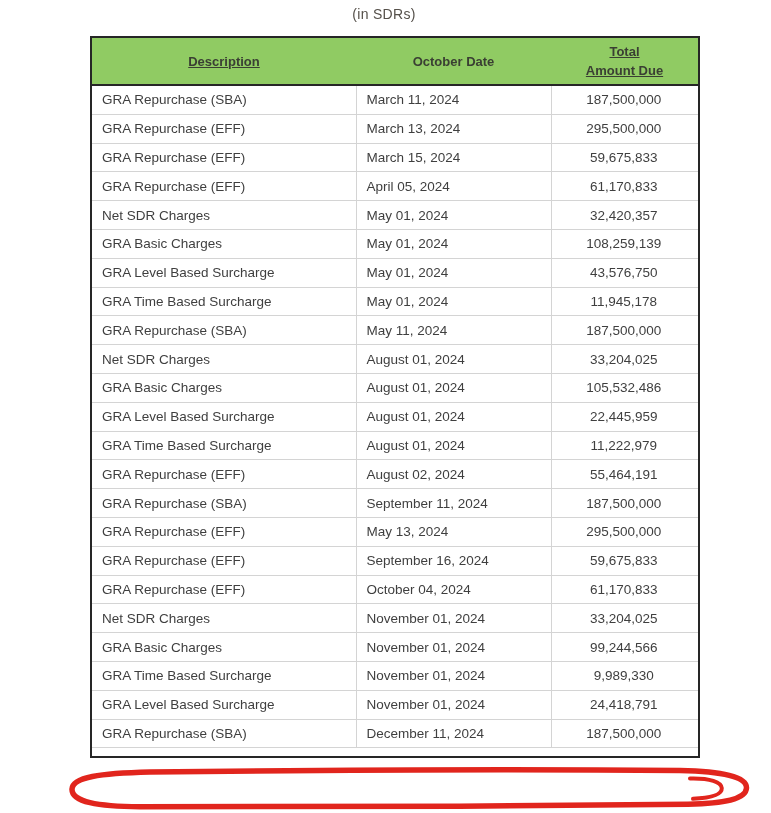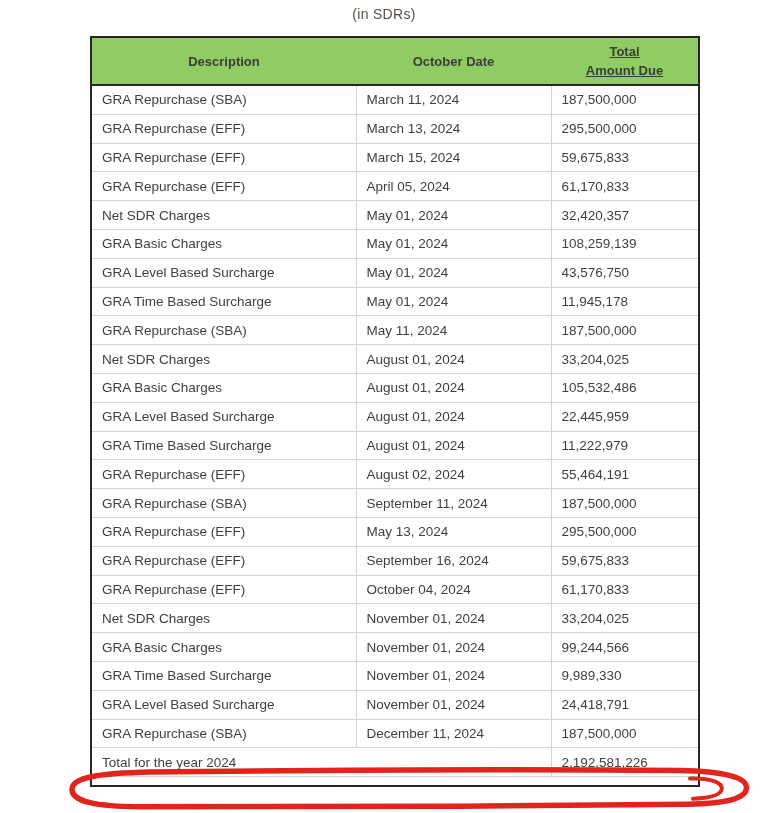--- a/index.html
+++ b/index.html
@@ -36,33 +36,34 @@
     border-bottom:2px solid #262626;
     height:46px;
     font-weight:bold;
     font-size:13px;
     color:#3a3f33;
     text-align:center;
     vertical-align:middle;
     padding:0;
   }
   thead th .hdr-link {
+    text-decoration:underline;
     cursor:pointer;
   }
   thead th .two-line div { line-height:19px;text-decoration:underline; }
   tbody td {
     border:1px solid #d4d4d4;
     height:27.8px;
     padding:0 10px;
     vertical-align:middle;
     white-space:nowrap;
     overflow:hidden;
   }
   tbody td.cell-amount, td.amt {
-    text-align:left;
+    text-align:center;
     padding-right:12px;
   }
   tbody.total-body td {
     border:1px solid #d4d4d4;
     height:27.8px;
     padding:0 10px;
     vertical-align:middle;
   }
   tr.spacer-row td {
     border-left:none; border-right:none; border-bottom:none;
@@ -212,24 +213,20 @@
         <td class="cell-date">November 01, 2024</td>
         <td class="cell-amount">24,418,791</td>
       </tr>
       <tr>
         <td class="cell-description">GRA Repurchase (SBA)</td>
         <td class="cell-date">December 11, 2024</td>
         <td class="cell-amount">187,500,000</td>
       </tr>
     </tbody>
   <tbody class="total-body">
-    <tr>
-      <td colspan="2">Total for the year 2024</td>
-      <td class="amt">2,192,581,226</td>
-    </tr>
     <tr class="spacer-row">
       <td colspan="3"></td>
     </tr>
   </tbody>
 </table>
 
 <svg class="annotation-layer" viewBox="0 0 771 813" xmlns="http://www.w3.org/2000/svg">
   <path d="M 150 772 C 320 770, 520 769, 680 770.5
            C 722 771.5, 747 776.5, 746.5 788
            C 746 799.5, 724 803.2, 688 804.2

